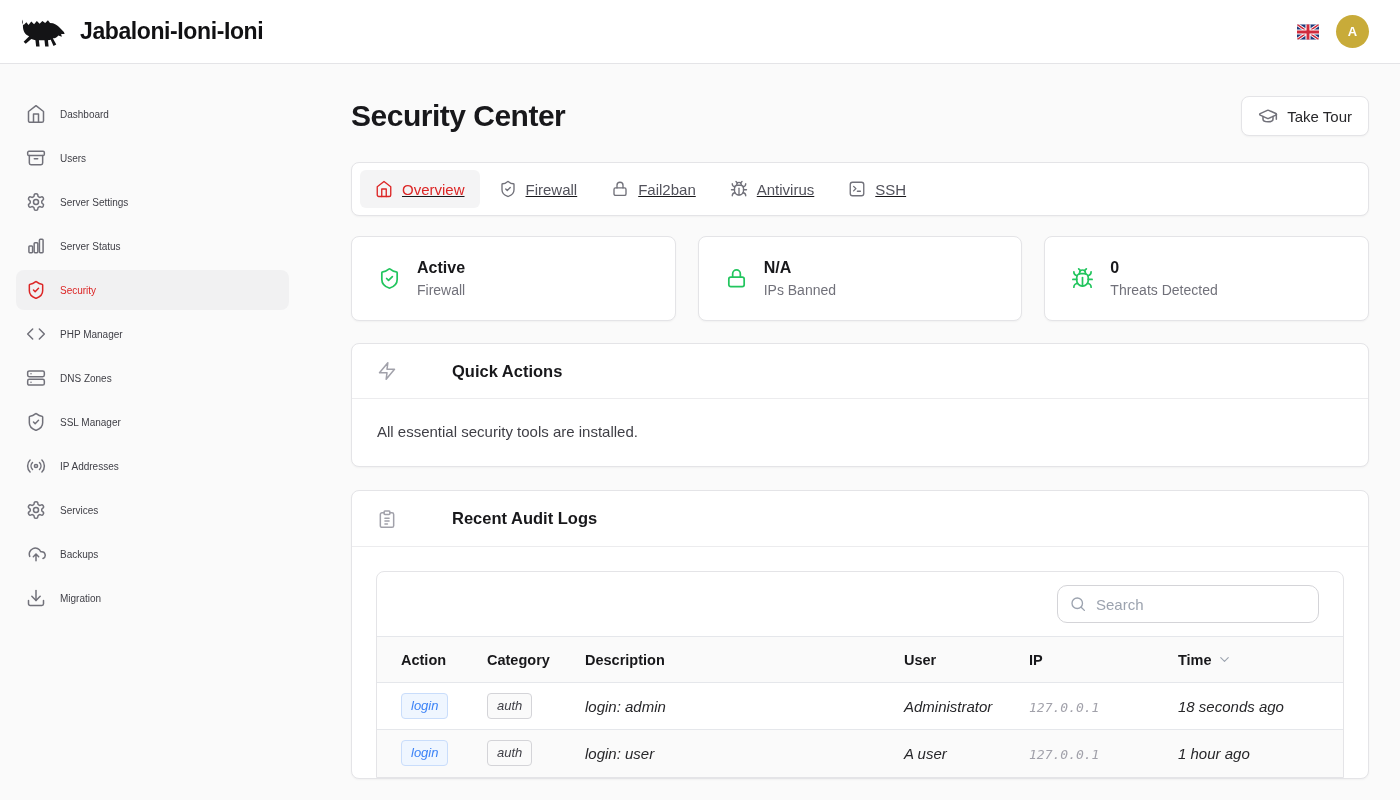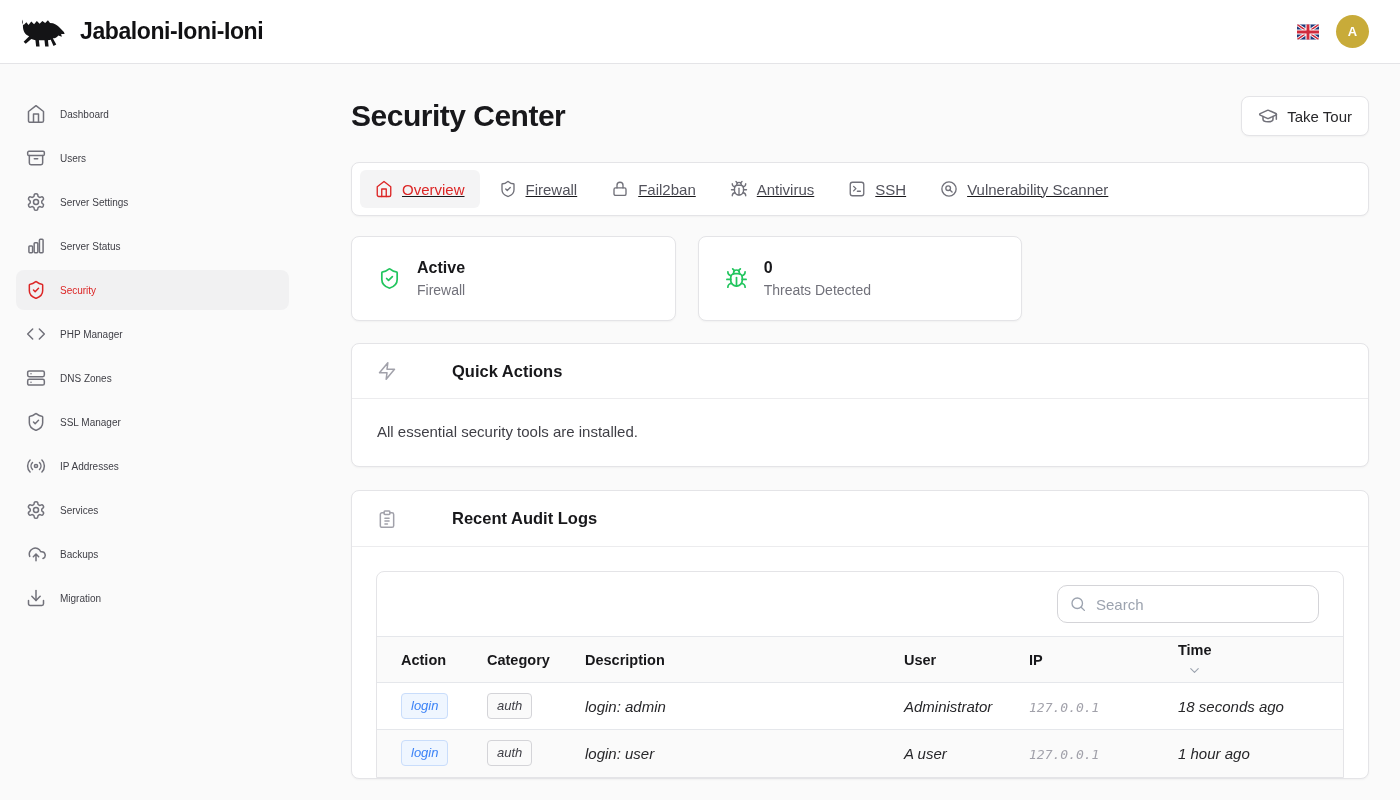--- a/index.html
+++ b/index.html
@@ -90,21 +90,21 @@
   .search-box input {
     border:none; outline:none; background:transparent; width:100%;
     font-size:15px; color:#18181b; font-family:inherit;
   }
   .search-box input::placeholder { color:#9ca3af; }
 
   table.logs { width:100%; border-collapse:collapse; }
   thead tr { background:#fafafa; border-top:1px solid #e5e7eb; border-bottom:1px solid #e5e7eb; }
   th { text-align:left; font-size:14.5px; font-weight:700; color:#18181b; height:46px; padding:0; }
   th:first-child, td:first-child { padding-left:24px; }
-  th .sort { display:inline-flex; align-items:center; gap:5px; cursor:pointer;flex-direction:column; }
+  th .sort { display:inline-flex; align-items:center; gap:5px; cursor:pointer; }
   th .sort svg { width:15px; height:15px; color:#9ca3af; }
   tbody tr { border-top:1px solid #e5e7eb; }
   tbody tr:first-child { border-top:none; }
   tbody tr:nth-child(2) { background:#fafafa; }
   td { height:47px; font-size:15px; color:#27272a; vertical-align:middle; padding:0;font-style:italic; }
   .badge { display:inline-block; font-size:13px; line-height:1.35; padding:3px 9px; border-radius:4px; }
   .badge-login { color:#3b82f6; background:#eff6ff; border:1px solid #c9ddfb; }
   .badge-auth  { color:#3f3f46; background:#fafafa; border:1px solid #d4d4d8; }
   .ip { font-family:"DejaVu Sans Mono", monospace; font-size:13px; color:#a1a1aa; }
 </style>
@@ -349,36 +349,39 @@
             <use href="#i-bug"></use>
           </svg>
           <span>Antivirus</span>
         </div>
       <div class="tab">
           <svg class="ic">
             <use href="#i-terminal"></use>
           </svg>
           <span>SSH</span>
         </div>
-      <div class="tab">
-          <svg class="ic">
-            <use href="#i-searchcircle"></use>
-          </svg>
-          <span>Vulnerability Scanner</span>
-        </div>
     </div>
 
     <div class="stat-cards">
       <div class="stat-card">
         <svg class="ic">
             <use href="#i-shield"></use>
           </svg>
         <div>
           <div class="stat-value">Active</div>
           <div class="stat-label">Firewall</div>
+        </div>
+      </div>
+      <div class="stat-card">
+        <svg class="ic">
+            <use href="#i-lock"></use>
+          </svg>
+        <div>
+          <div class="stat-value">N/A</div>
+          <div class="stat-label">IPs Banned</div>
         </div>
       </div>
       <div class="stat-card">
         <svg class="ic">
             <use href="#i-bug"></use>
           </svg>
         <div>
           <div class="stat-value">0</div>
           <div class="stat-label">Threats Detected</div>
         </div>

